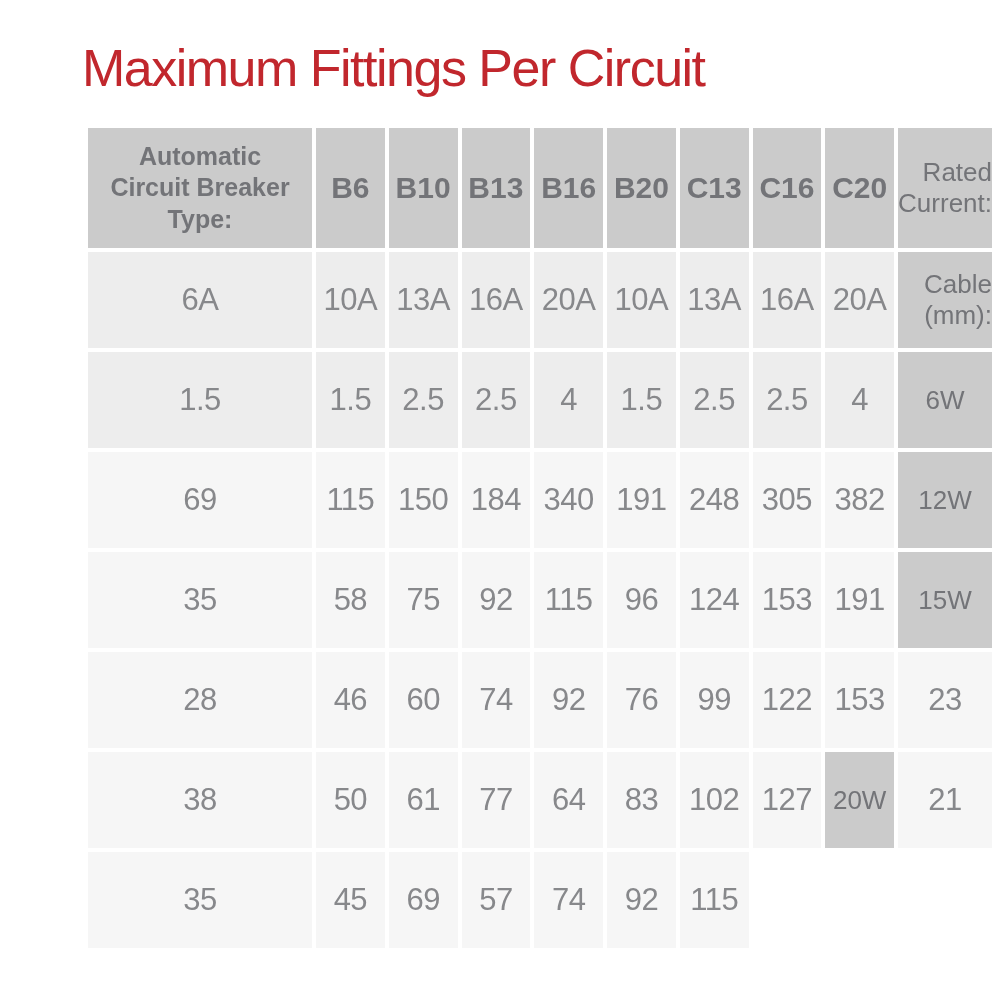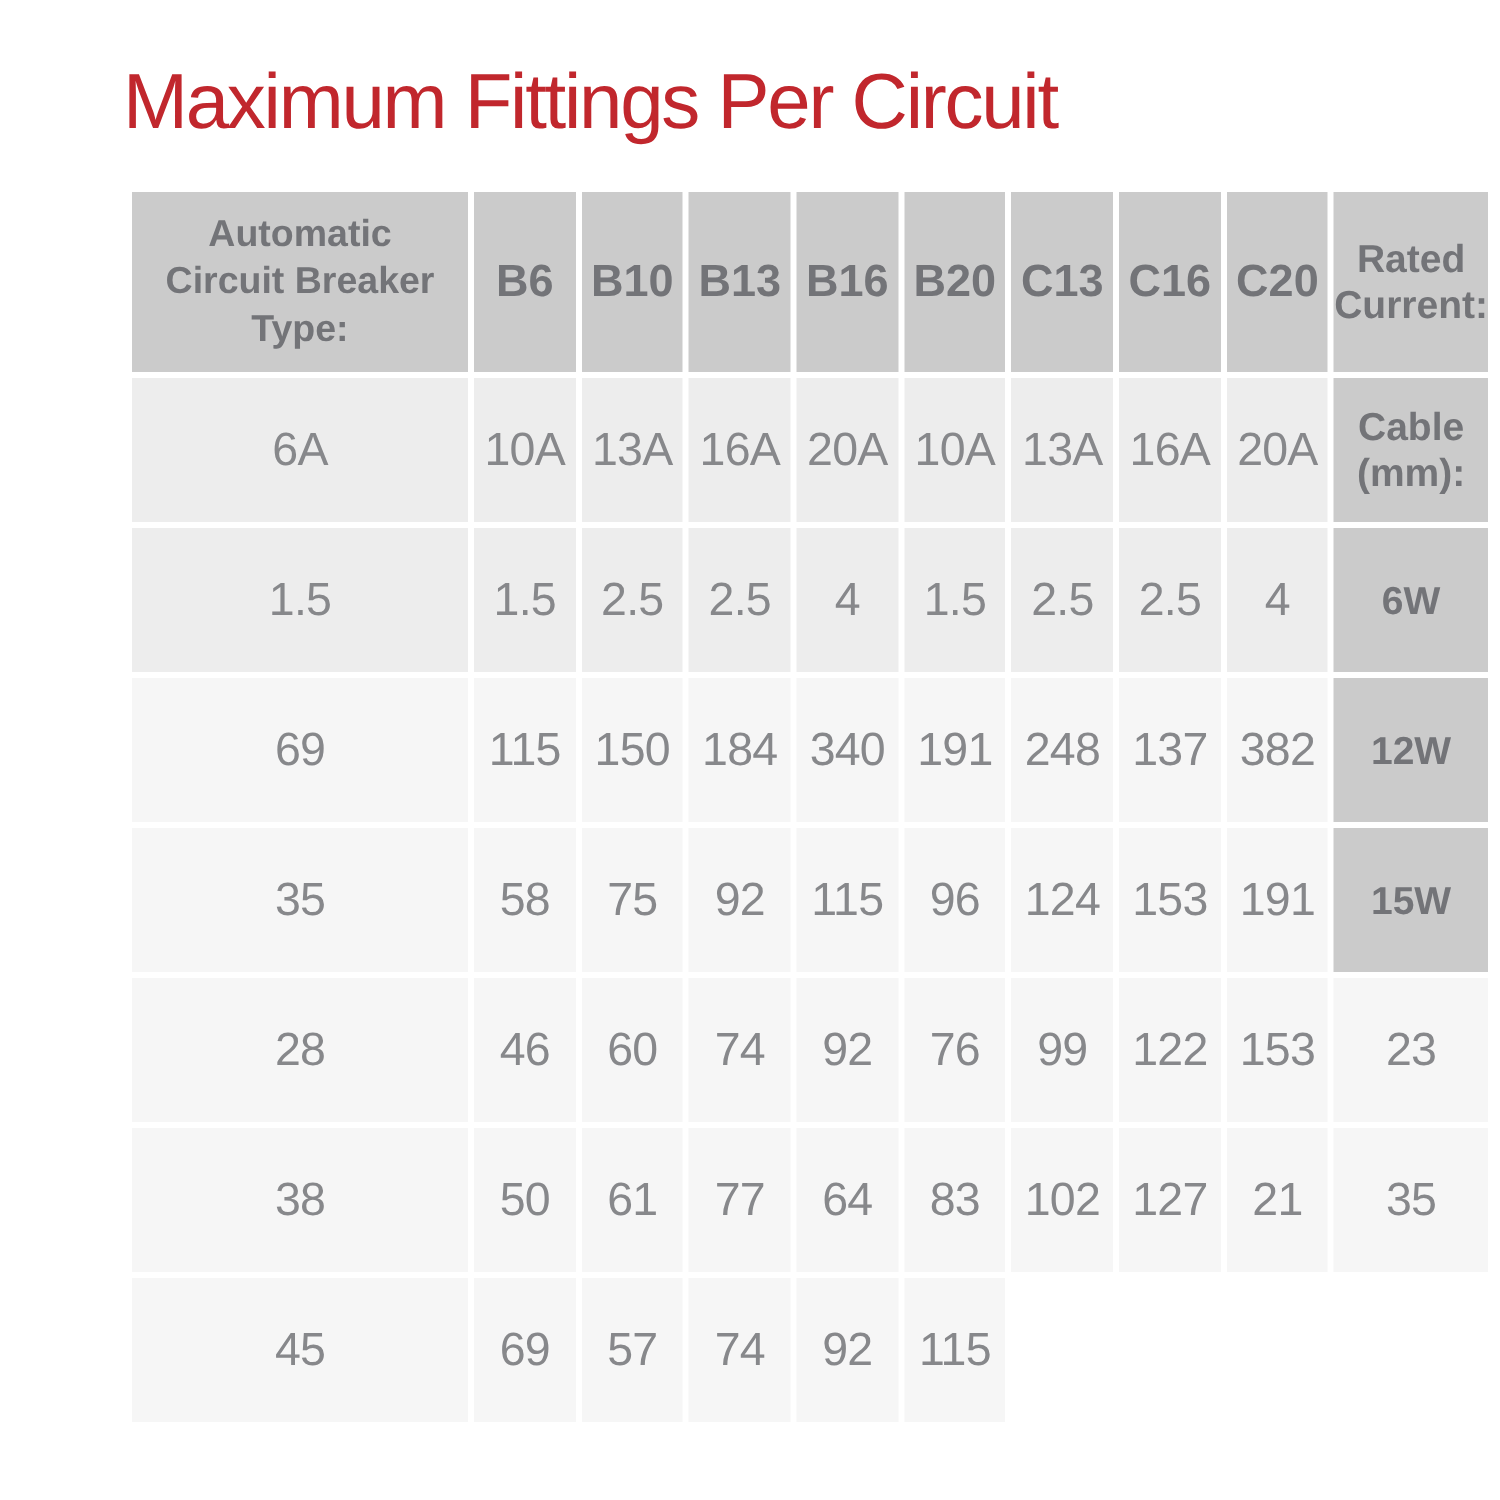--- a/index.html
+++ b/index.html
@@ -50,22 +50,23 @@
     font-size: 30px;
     line-height: 1.25;
   }
   .breaker-type {
     white-space: pre-line;
     font-size: 25px;
   }
   .label-cell {
     background: #cbcbcb;
     color: #737478;
-    font-weight: bold;
+    font-weight: normal;
     font-size: 26px;
+    text-align: right;
   }
   .value-cell {
     color: #87888b;
     font-size: 31px;
     letter-spacing: -0.5px;
   }
   .band-info { background: #ededed; }
   .band-data { background: #f6f6f6; }
 </style>
 </head>
@@ -107,21 +108,21 @@
       <div class="cell value-cell band-info">2.5</div>
       <div class="cell value-cell band-info">4</div>
       <div class="cell label-cell">6W</div>
       <div class="cell value-cell band-data">69</div>
       <div class="cell value-cell band-data">115</div>
       <div class="cell value-cell band-data">150</div>
       <div class="cell value-cell band-data">184</div>
       <div class="cell value-cell band-data">340</div>
       <div class="cell value-cell band-data">191</div>
       <div class="cell value-cell band-data">248</div>
-      <div class="cell value-cell band-data">137</div>
+      <div class="cell value-cell band-data">305</div>
       <div class="cell value-cell band-data">382</div>
       <div class="cell label-cell">12W</div>
       <div class="cell value-cell band-data">35</div>
       <div class="cell value-cell band-data">58</div>
       <div class="cell value-cell band-data">75</div>
       <div class="cell value-cell band-data">92</div>
       <div class="cell value-cell band-data">115</div>
       <div class="cell value-cell band-data">96</div>
       <div class="cell value-cell band-data">124</div>
       <div class="cell value-cell band-data">153</div>
@@ -138,20 +139,21 @@
       <div class="cell value-cell band-data">153</div>
       <div class="cell value-cell band-data">23</div>
       <div class="cell value-cell band-data">38</div>
       <div class="cell value-cell band-data">50</div>
       <div class="cell value-cell band-data">61</div>
       <div class="cell value-cell band-data">77</div>
       <div class="cell value-cell band-data">64</div>
       <div class="cell value-cell band-data">83</div>
       <div class="cell value-cell band-data">102</div>
       <div class="cell value-cell band-data">127</div>
+      <div class="cell label-cell">20W</div>
       <div class="cell value-cell band-data">21</div>
       <div class="cell value-cell band-data">35</div>
       <div class="cell value-cell band-data">45</div>
       <div class="cell value-cell band-data">69</div>
       <div class="cell value-cell band-data">57</div>
       <div class="cell value-cell band-data">74</div>
       <div class="cell value-cell band-data">92</div>
       <div class="cell value-cell band-data">115</div>
     </div>
 </div>

